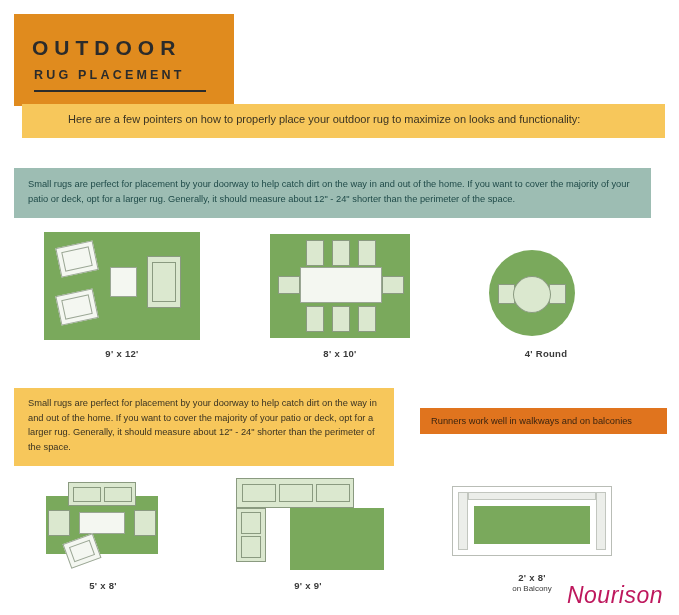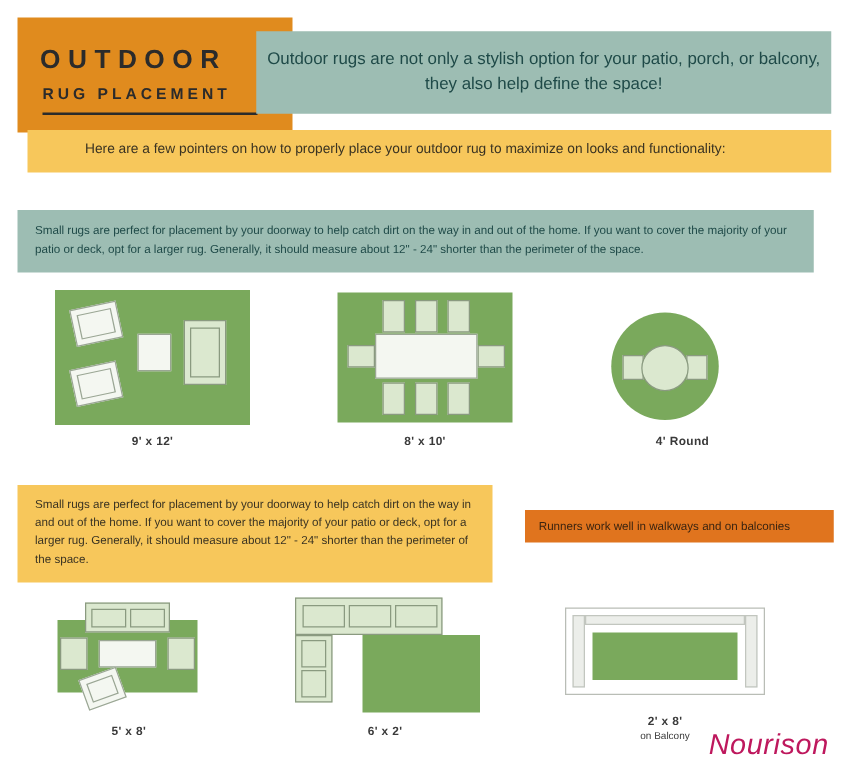--- a/index.html
+++ b/index.html
@@ -192,23 +192,20 @@
 <body>
 
 <div id="page">
 
   <div class="title-box">
     <div class="title-main">OUTDOOR</div>
     <div class="title-sub">RUG PLACEMENT</div>
     <div class="title-rule"></div>
   </div>
 
-  <div class="headline-box">
-    <div class="headline-text">Outdoor rugs are not only a stylish option for your patio, porch, or balcony, they also help define the space!</div>
-  </div>
 
   <div class="pointer-box">
     <div class="pointer-text">Here are a few pointers on how to properly place your outdoor rug to maximize on looks and functionality:</div>
   </div>
 
   <div class="band-teal">
     <div class="band-text">Small rugs are perfect for placement by your doorway to help catch dirt on the way in and out of the home. If you want to cover the majority of your patio or deck, opt for a larger rug. Generally, it should measure about 12" - 24" shorter than the perimeter of the space.</div>
   </div>
 
   <div class="diagram" style="left:44px; top:232px; width:156px; height:108px;">
@@ -292,21 +289,21 @@
     <div class="furn" style="left:4px; top:0px; width:118px; height:30px;"></div>
     <div class="furn" style="left:10px; top:6px; width:34px; height:18px;"></div>
     <div class="furn" style="left:47px; top:6px; width:34px; height:18px;"></div>
     <div class="furn" style="left:84px; top:6px; width:34px; height:18px;"></div>
 
     <div class="furn" style="left:4px; top:30px; width:30px; height:54px;"></div>
     <div class="furn" style="left:9px; top:34px; width:20px; height:22px;"></div>
     <div class="furn" style="left:9px; top:58px; width:20px; height:22px;"></div>
   </div>
   <div class="caption" style="left:232px; top:580px; width:152px;">
-    <span>6' x 2'</span>
+    <span>9' x 9'</span>
   </div>
 
   <div class="diagram" style="left:452px; top:486px; width:160px; height:70px;">
     <div class="balcony-frame" style="left:0; top:0; width:160px; height:70px;"></div>
     <div class="balcony-rail" style="left:6px; top:6px; width:10px; height:58px;"></div>
     <div class="balcony-rail" style="left:144px; top:6px; width:10px; height:58px;"></div>
     <div class="balcony-rail" style="left:16px; top:6px; width:128px; height:8px;"></div>
     <div class="rug" style="left:22px; top:20px; width:116px; height:38px;"></div>
   </div>
   <div class="caption" style="left:452px; top:572px; width:160px;">

